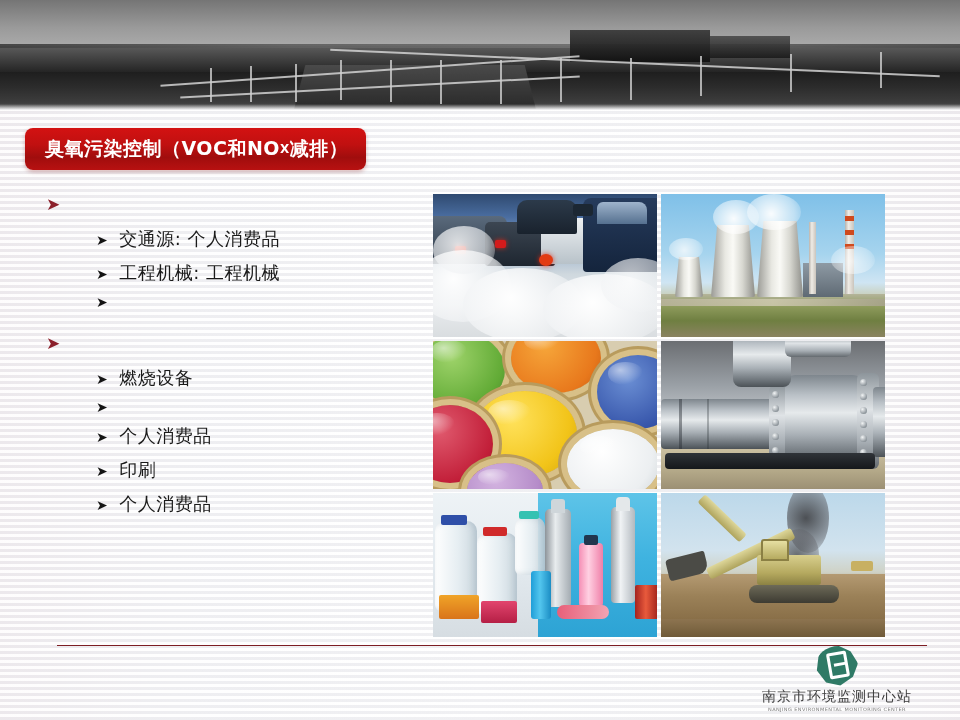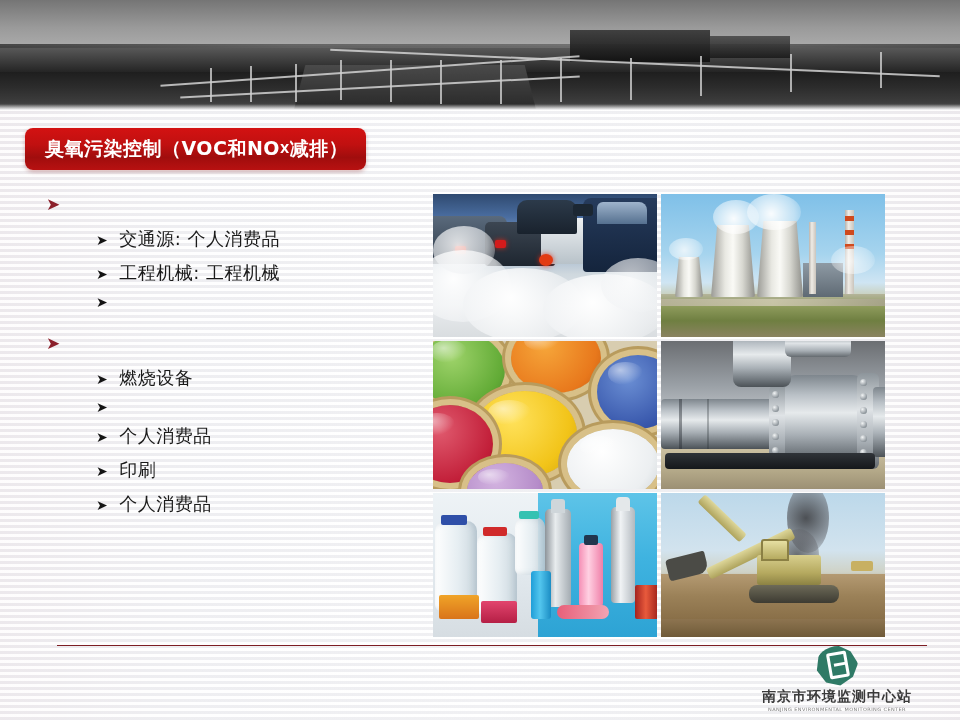--- a/index.html
+++ b/index.html
@@ -284,21 +284,21 @@
     border-left: 3px solid #ffffff;
     border-radius: 2px;
     transform: rotate(-10deg);
     box-sizing: border-box;
   }
   .leaf-e::before {
     content:""; position:absolute; left:3px; top:8px; width:12px; height:3px; background:#ffffff;
   }
   .logo-cn {
     font-size: 14px;
-    font-weight: bold;
+    font-weight: normal;
     color: #3a3a3a;
     letter-spacing: 1px;
     line-height: 1.1;
   }
   .logo-en {
     font-size: 5px;
     color: #7c7c7c;
     letter-spacing: .4px;
     margin-top: 2px;
     transform: scaleY(.9);

